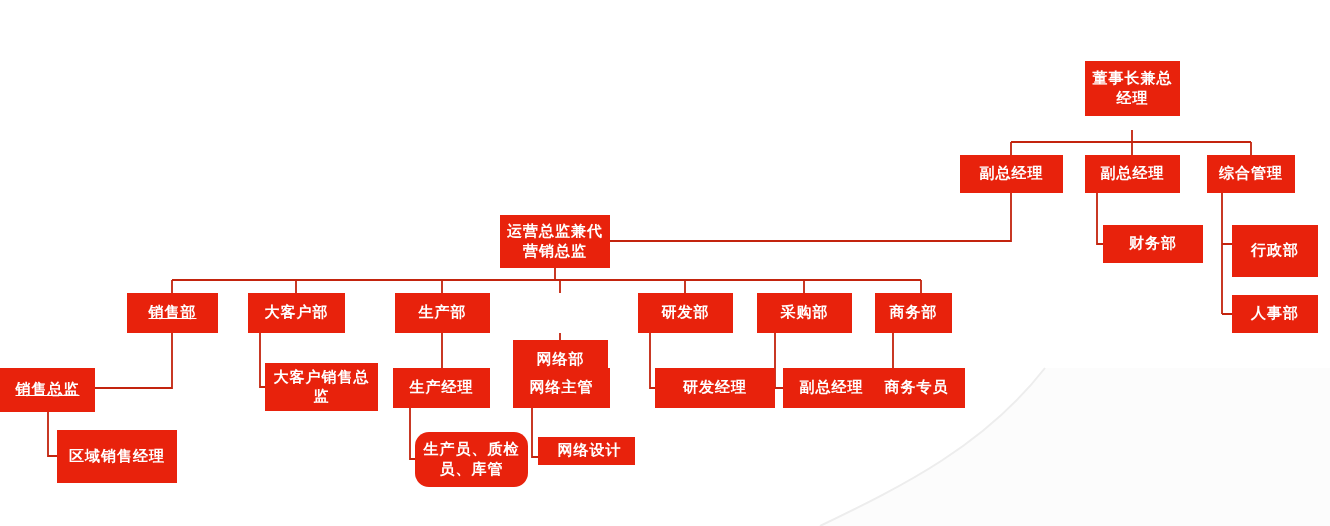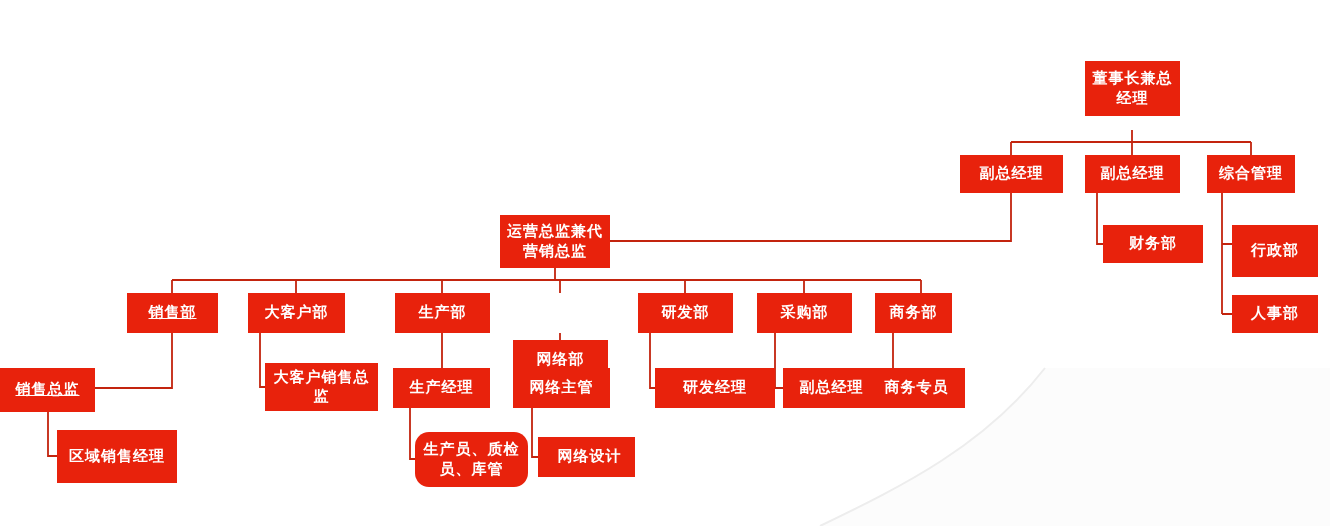--- a/index.html
+++ b/index.html
@@ -136,17 +136,17 @@
   <div class="node" style="left:868px; top:368px; width:97px;  height:40px;">
       <span>商务专员</span>
     </div>
 
   <div class="node" style="left:57px;  top:430px; width:120px; height:53px;">
       <span>区域销售经理</span>
     </div>
   <div class="node" style="left:415px; top:432px; width:113px; height:55px;border-radius:14px;">
       <span>生产员、质检员、库管</span>
     </div>
-  <div class="node" style="left:538px; top:437px; width:97px;  height:40px;padding-left:11px;">
+  <div class="node" style="left:538px; top:437px; width:97px;  height:28px;padding-left:11px;">
       <span>网络设计</span>
     </div>
 
 </div>
 
 </body></html>

